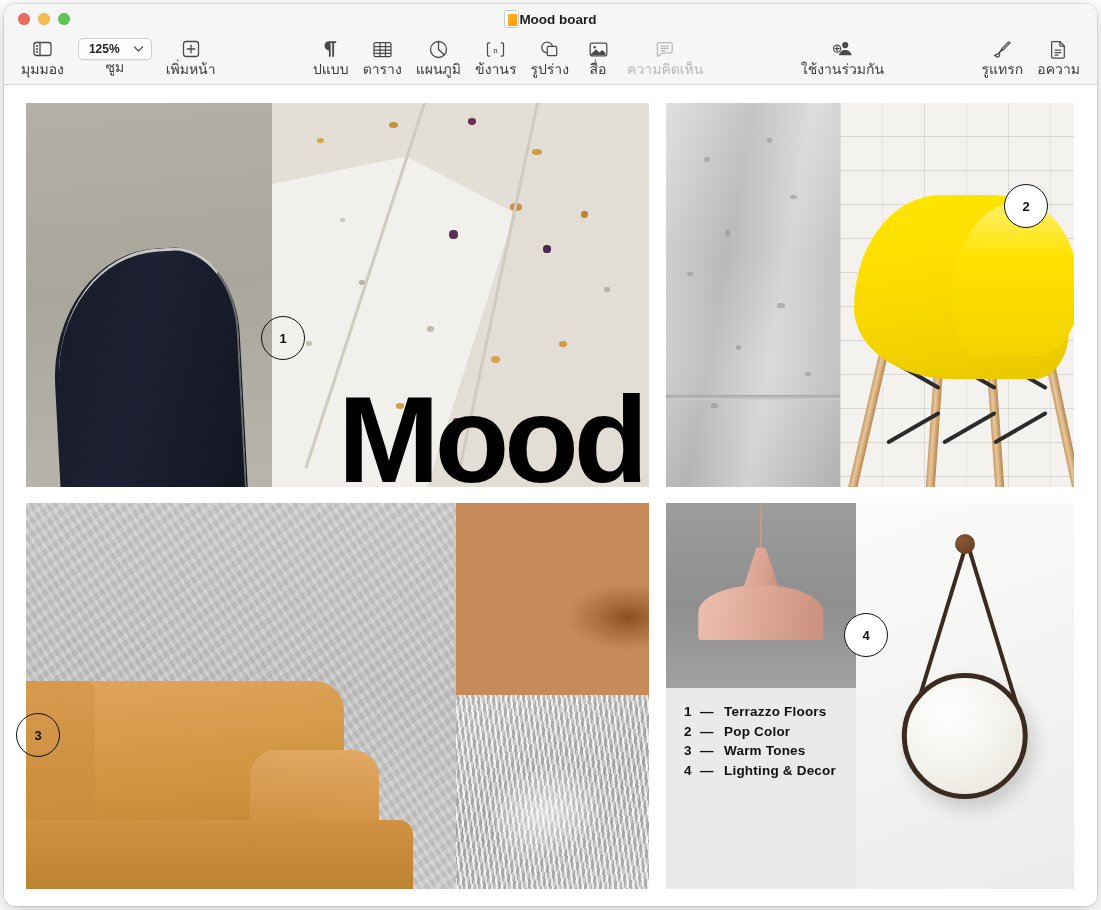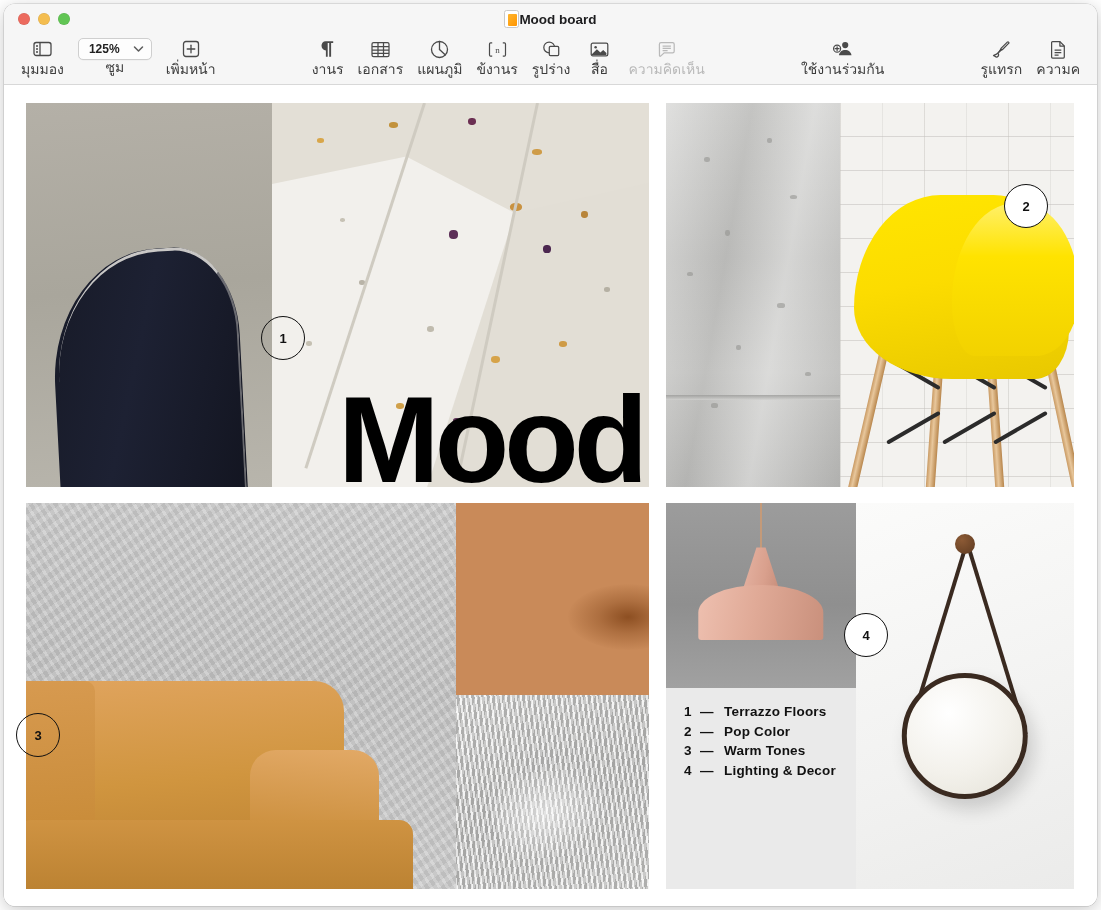--- a/index.html
+++ b/index.html
@@ -483,35 +483,35 @@
       <div class="tb-flex"></div>
 
       <div class="tb-group">
 
         <div class="tb-item">
           <div class="tb-icon">
             <svg width="15" height="18" viewBox="0 0 15 18" fill="currentColor">
               <path d="M5.6 1.2h7.6v1.9h-2.1V16.8H9.2V3.1H7.7v13.7H5.9v-6.3C3.4 10.3 1.5 8.4 1.5 5.8 1.5 3.1 3.3 1.2 5.6 1.2z"></path>
             </svg>
           </div>
-          <div class="tb-label">งานร</div>
+          <div class="tb-label">ปแบบ</div>
         </div>
 
         <div class="tb-item">
           <div class="tb-icon">
             <svg width="19" height="17" viewBox="0 0 19 17" fill="none" stroke="currentColor" stroke-width="1.25">
               <rect x="1" y="1.5" width="17" height="14" rx="1.6"></rect>
               <line x1="1" y1="5.6" x2="18" y2="5.6"></line>
               <line x1="1" y1="9.2" x2="18" y2="9.2"></line>
               <line x1="1" y1="12.3" x2="18" y2="12.3"></line>
               <line x1="7" y1="1.5" x2="7" y2="15.5"></line>
               <line x1="12.5" y1="1.5" x2="12.5" y2="15.5"></line>
             </svg>
           </div>
-          <div class="tb-label">เอกสาร</div>
+          <div class="tb-label">ตาราง</div>
         </div>
 
         <div class="tb-item">
           <div class="tb-icon">
             <svg width="19" height="19" viewBox="0 0 19 19" fill="none" stroke="currentColor" stroke-width="1.3">
               <circle cx="9.5" cy="9.5" r="8"></circle>
               <line x1="9.5" y1="9.5" x2="9.5" y2="1.5" stroke-linecap="round"></line>
               <line x1="9.5" y1="9.5" x2="15.4" y2="14.9" stroke-linecap="round"></line>
             </svg>
           </div>
@@ -594,21 +594,21 @@
         <div class="tb-item">
           <div class="tb-icon">
             <svg width="17" height="19" viewBox="0 0 17 19" fill="none" stroke="currentColor" stroke-width="1.25" stroke-linejoin="round">
               <path d="M2.6 1.6h7.3l4.4 4.4v11c0 .6-.5 1-1 1H2.6c-.6 0-1-.4-1-1V2.6c0-.6.4-1 1-1z"></path>
               <polyline points="9.9,1.6 9.9,6 14.3,6"></polyline>
               <line x1="4.6" y1="10" x2="11.3" y2="10"></line>
               <line x1="4.6" y1="12.6" x2="11.3" y2="12.6"></line>
               <line x1="4.6" y1="15.1" x2="8.6" y2="15.1"></line>
             </svg>
           </div>
-          <div class="tb-label">ความค</div>
+          <div class="tb-label">อความ</div>
         </div>
       </div>
 
     </div>
   </div>
 
   <div id="canvas">
     <div id="slide">
 
       <div class="row" id="row-top">

